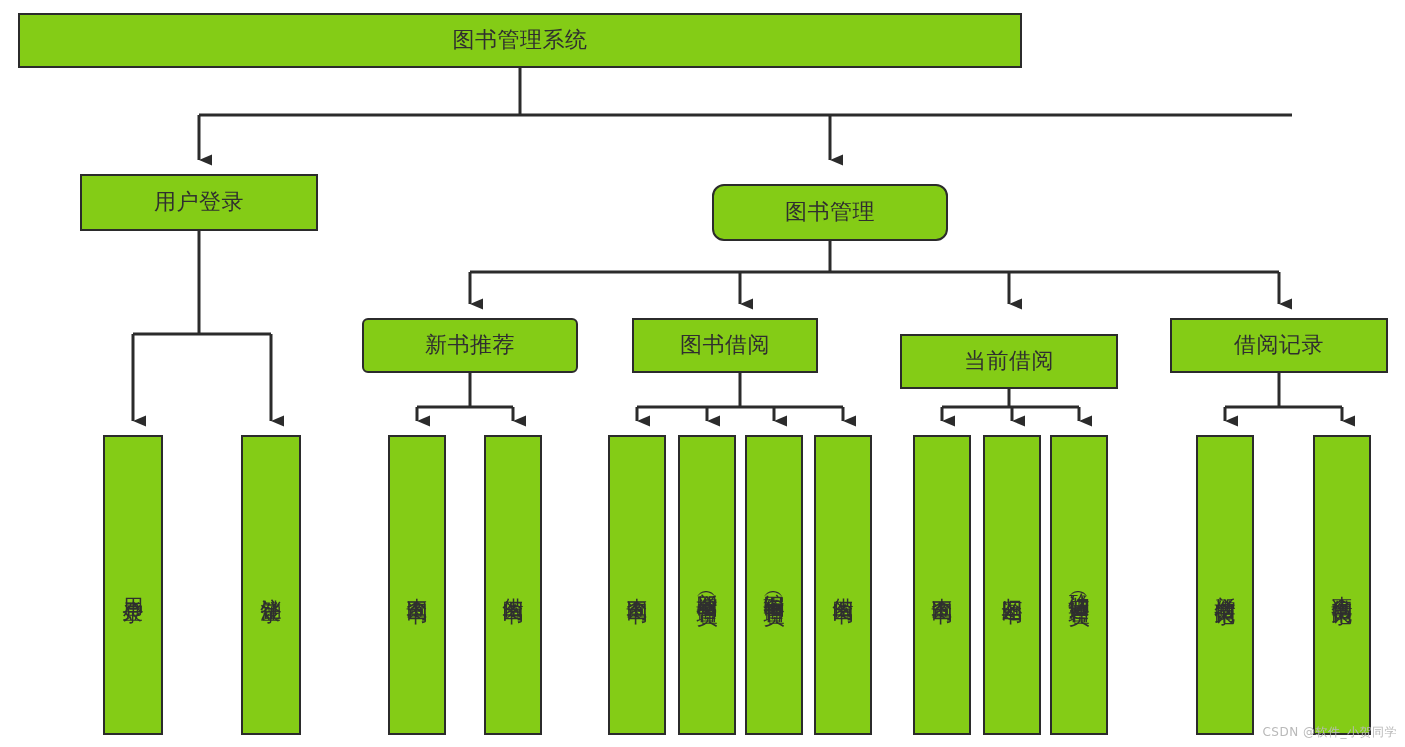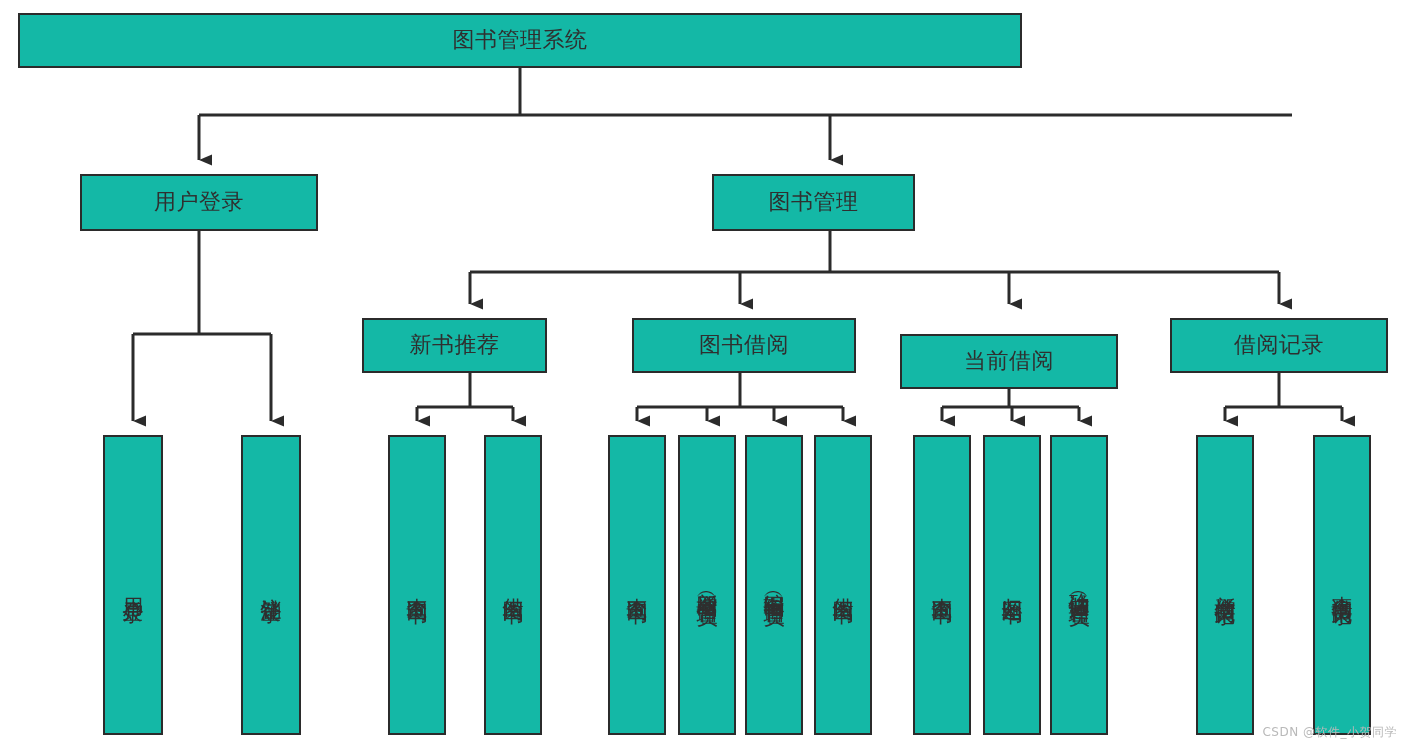--- a/index.html
+++ b/index.html
@@ -16,21 +16,21 @@
   }
   #diagram-root {
     position: absolute;
     left: 0; top: 0;
     width: 1405px;
     height: 747px;
   }
   .node-box {
     position: absolute;
     box-sizing: border-box;
-    background: #14b8a6;
+    background: #84cc16;
     border: 2.5px solid #2b2b2b;
     display: flex;
     align-items: center;
     justify-content: center;
   }
   .node-label-h {
     font-size: 22px;
     color: #2f2f2f;
     line-height: 1.1;
     white-space: nowrap;
@@ -124,28 +124,28 @@
     </g>
   </svg>
 
   <div class="node-box" id="node-root" style="left: 18px; top: 13px; width: 1004px; height: 55px;">
     <span class="node-label-h">图书管理系统</span>
   </div>
 
   <div class="node-box" id="node-l2-0" style="left: 80px; top: 174px; width: 238px; height: 57px;">
     <span class="node-label-h">用户登录</span>
   </div>
-  <div class="node-box" id="node-l2-1" style="left: 712px; top: 174px; width: 203px; height: 57px;">
+  <div class="node-box" id="node-l2-1" style="left: 712px; top: 184px; width: 236px; height: 57px; border-radius: 12px;">
     <span class="node-label-h">图书管理</span>
   </div>
 
-  <div class="node-box" id="node-l3-0" style="left: 362px; top: 318px; width: 185px; height: 55px;">
+  <div class="node-box" id="node-l3-0" style="left: 362px; top: 318px; width: 216px; height: 55px; border-radius: 6px;">
     <span class="node-label-h">新书推荐</span>
   </div>
-  <div class="node-box" id="node-l3-1" style="left: 632px; top: 318px; width: 224px; height: 55px; text-align: center;">
+  <div class="node-box" id="node-l3-1" style="left: 632px; top: 318px; width: 186px; height: 55px; text-align: center;">
     <span class="node-label-h">图书借阅</span>
   </div>
   <div class="node-box" id="node-l3-2" style="left: 900px; top: 334px; width: 218px; height: 55px;">
     <span class="node-label-h">当前借阅</span>
   </div>
   <div class="node-box" id="node-l3-3" style="left: 1170px; top: 318px; width: 218px; height: 55px; justify-content: center;">
     <span class="node-label-h">借阅记录</span>
   </div>
 
   <div class="node-box node-leaf" id="node-leaf-0" style="left: 103px; top: 435px; width: 60px; height: 300px;">

